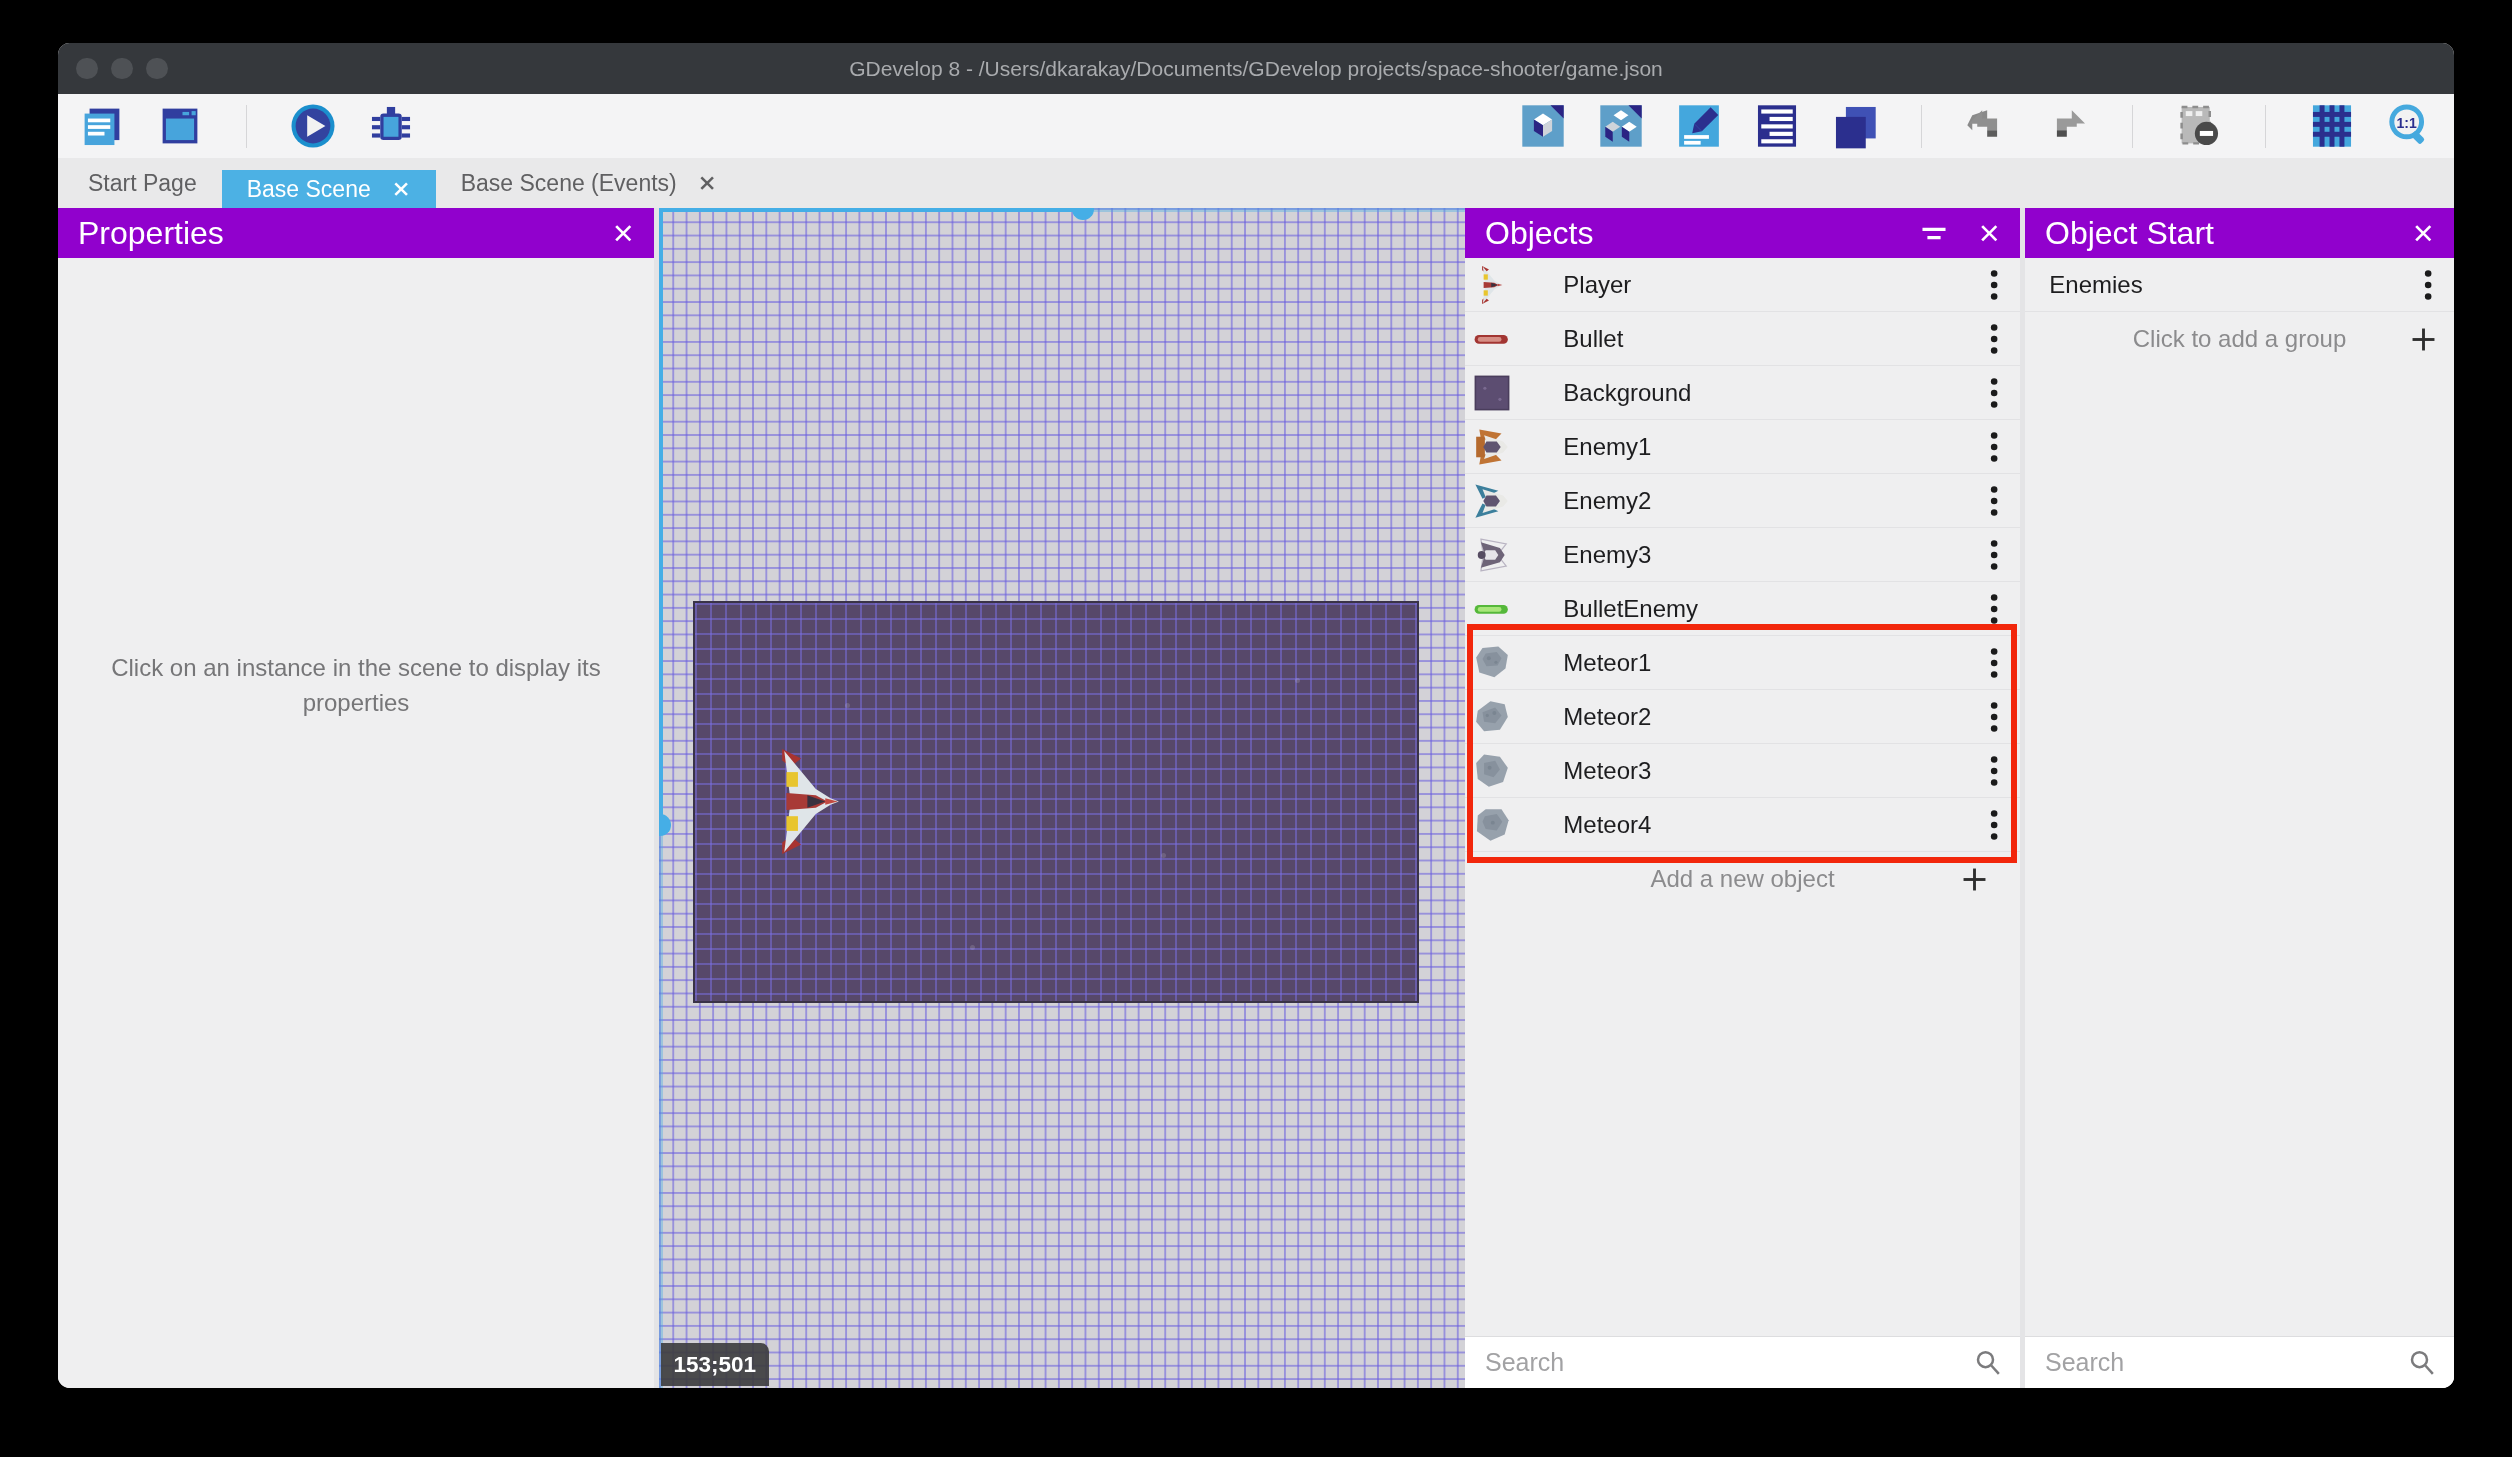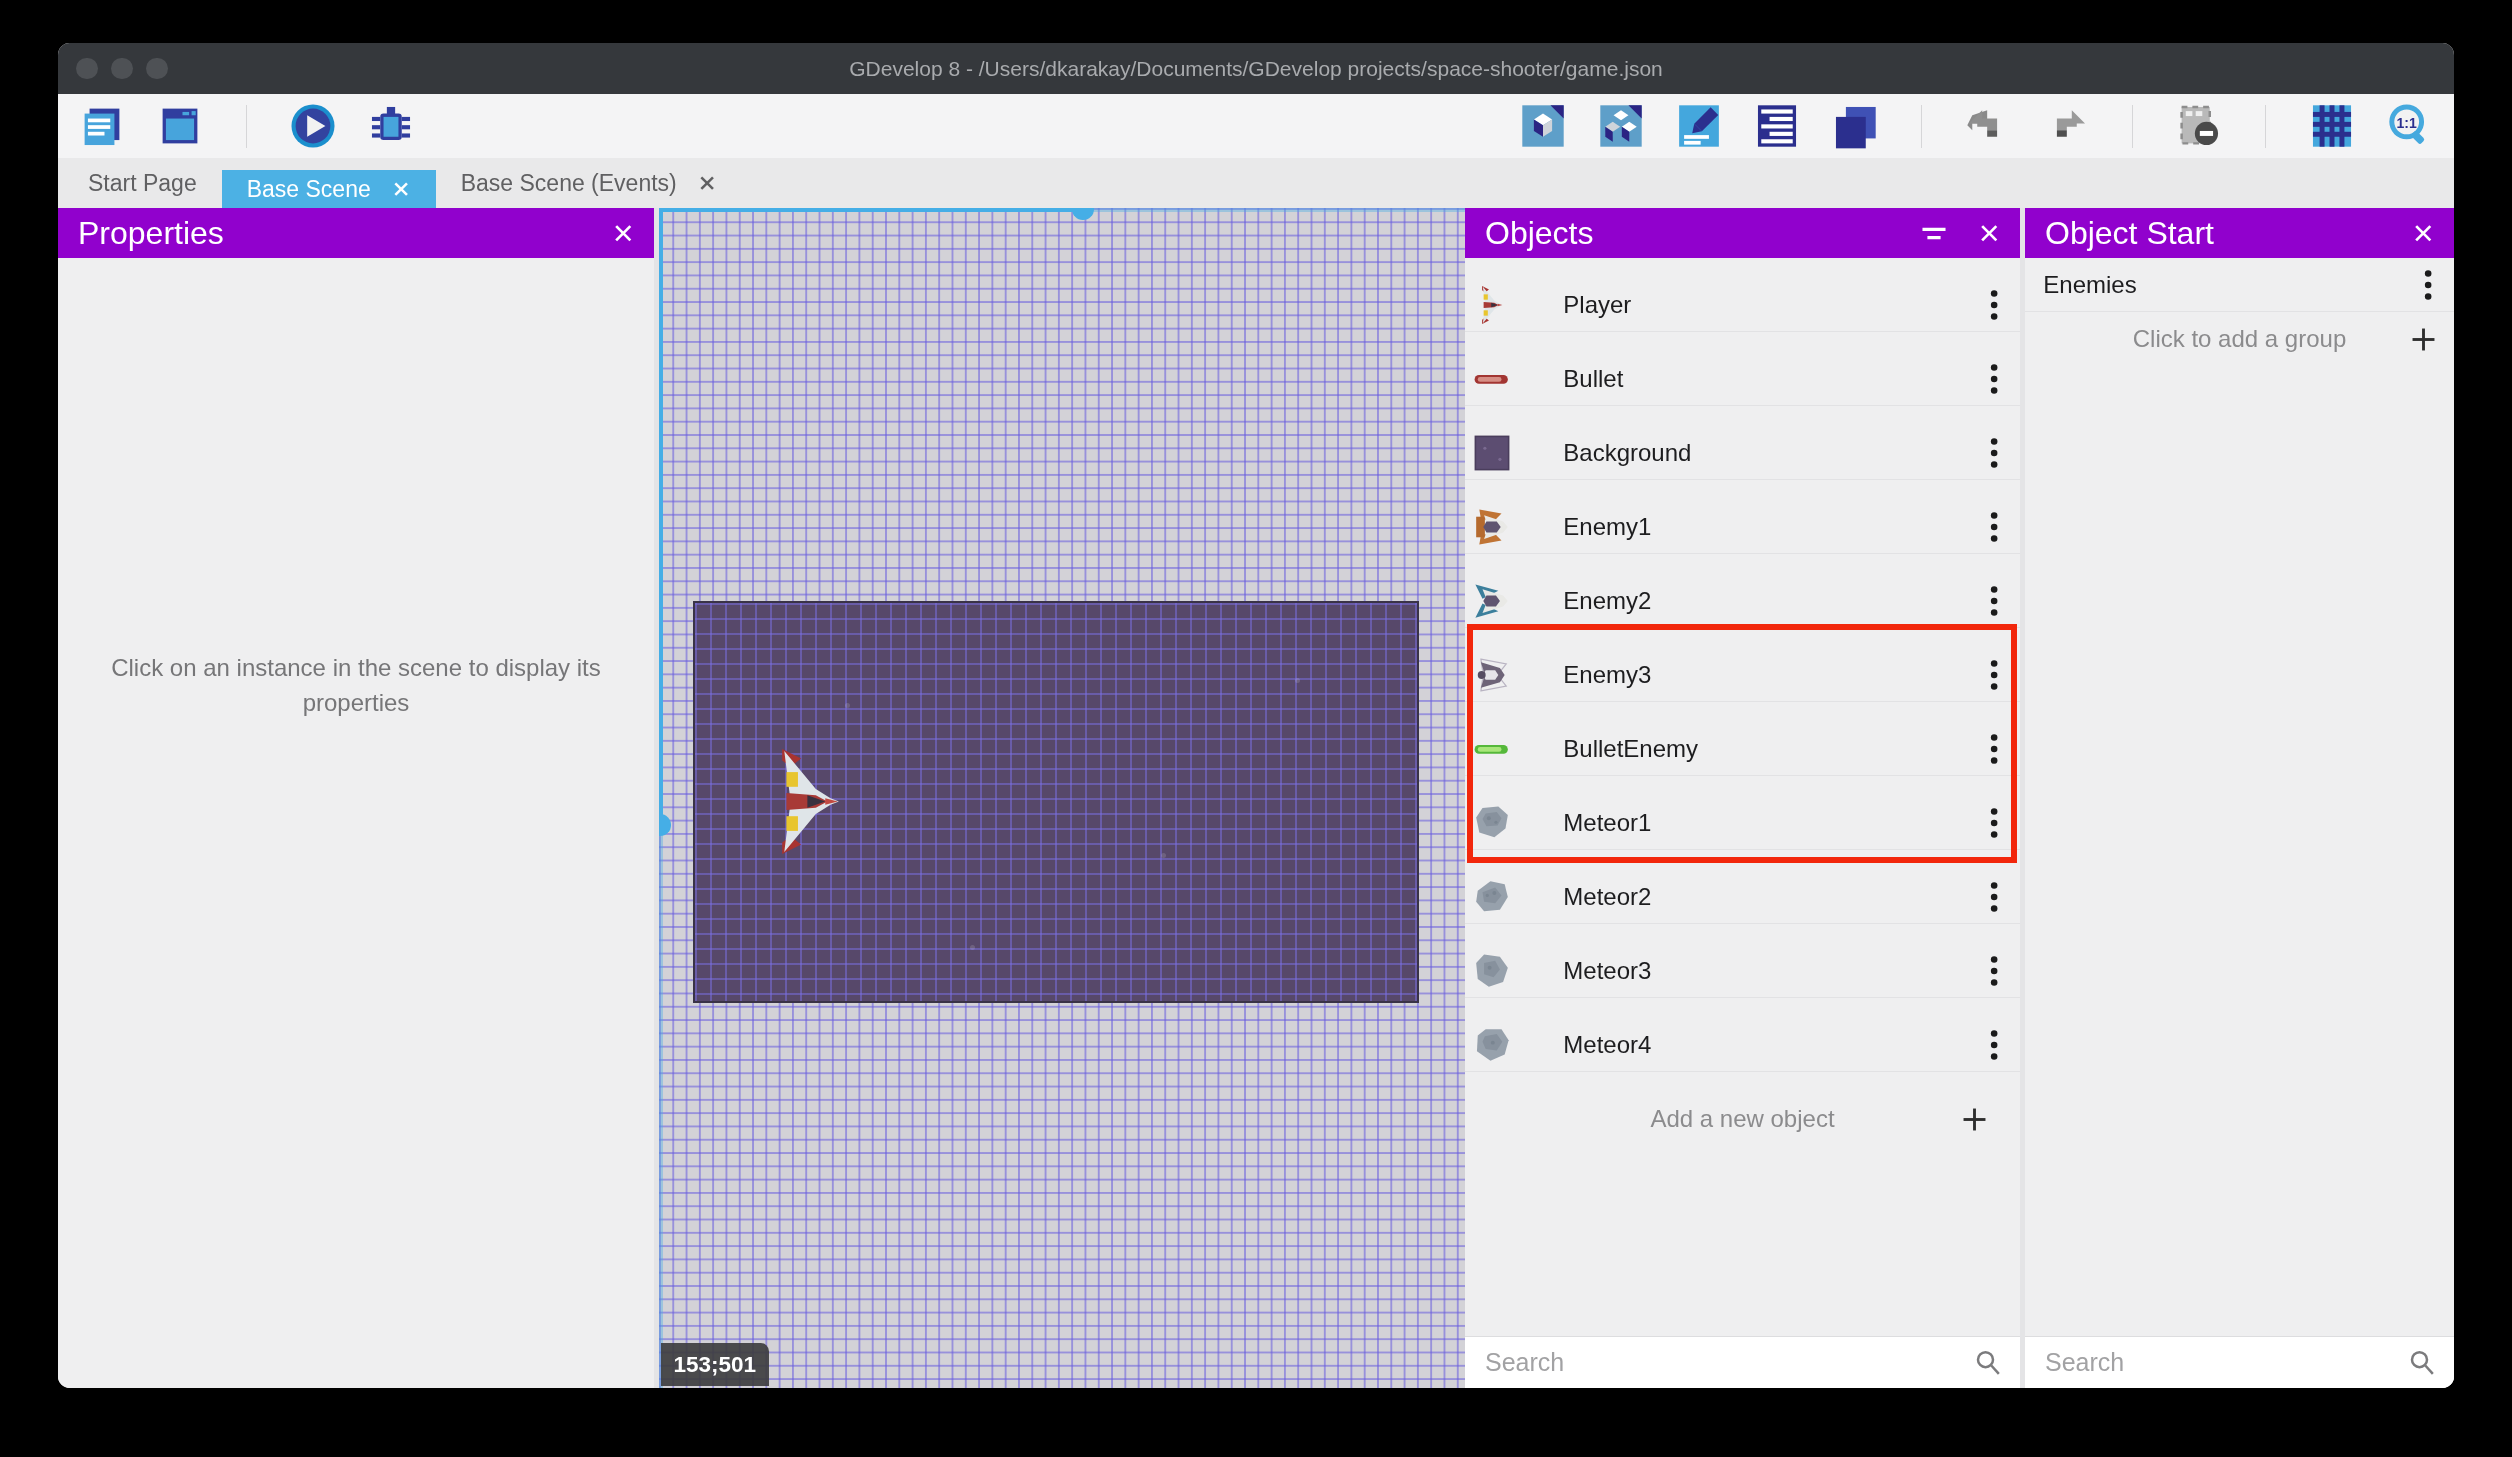--- a/index.html
+++ b/index.html
@@ -68,27 +68,27 @@
   .sel-line { position:absolute; background:#45aee6; z-index:3; }
   .sel-line.faint { background:rgba(69,174,230,.38); }
   .sel-handle { position:absolute; width:21.7px; height:21.7px; border-radius:50%; background:#45aee6; z-index:4; }
   .coord-badge { position:absolute; left:1.7px; bottom:1.7px; min-width:108px; height:43px; z-index:5;
                  background:rgba(62,62,64,.92); color:#fff; font-size:22.5px; font-weight:bold;
                  display:flex; align-items:center; justify-content:center;
                  border-radius:0 8.3px 0 0; padding:0 11.7px; }
 
   
   .side-panel { display:flex; flex-direction:column; background:#efeff0; position:relative; }
-  .objects-panel { width:555px; flex:0 0 auto;gap:20px; }
+  .objects-panel { width:555px; flex:0 0 auto; }
   .groups-panel { flex:1; }
   .obj-row { height:54px; flex:0 0 auto; display:flex; align-items:center;
              border-bottom:1.7px solid #e2e2e4; padding-left:8.3px; position:relative; }
   .obj-icon { width:38px; height:38px; flex:0 0 auto; }
   .obj-label { margin-left:52px; font-size:24px; color:#1d1d1f; }
-  .group-label { margin-left:10px; font-size:24px; color:#1d1d1f; }
+  .group-label { margin-left:16px; font-size:24px; color:#1d1d1f; }
   .kebab { position:absolute; right:21.7px; top:50%; transform:translateY(-50%);
            width:8.3px; height:33px; }
   .kebab circle { fill:#1b1b1b; }
   .add-row { height:54px; flex:0 0 auto; display:flex; align-items:center; justify-content:center;
              position:relative; font-size:24px; color:#8b8b8d; }
   .plus-icon { position:absolute; width:27px; height:27px; stroke:#2e2e2e; stroke-width:3.4; }
   .objects-panel .plus-icon { right:32px; }
   .groups-panel .plus-icon { right:16.7px; }
   .panel-fill { flex:1; }
   .search-bar { height:52px; flex:0 0 auto; background:#ffffff; border-top:1.7px solid #dddddf;

